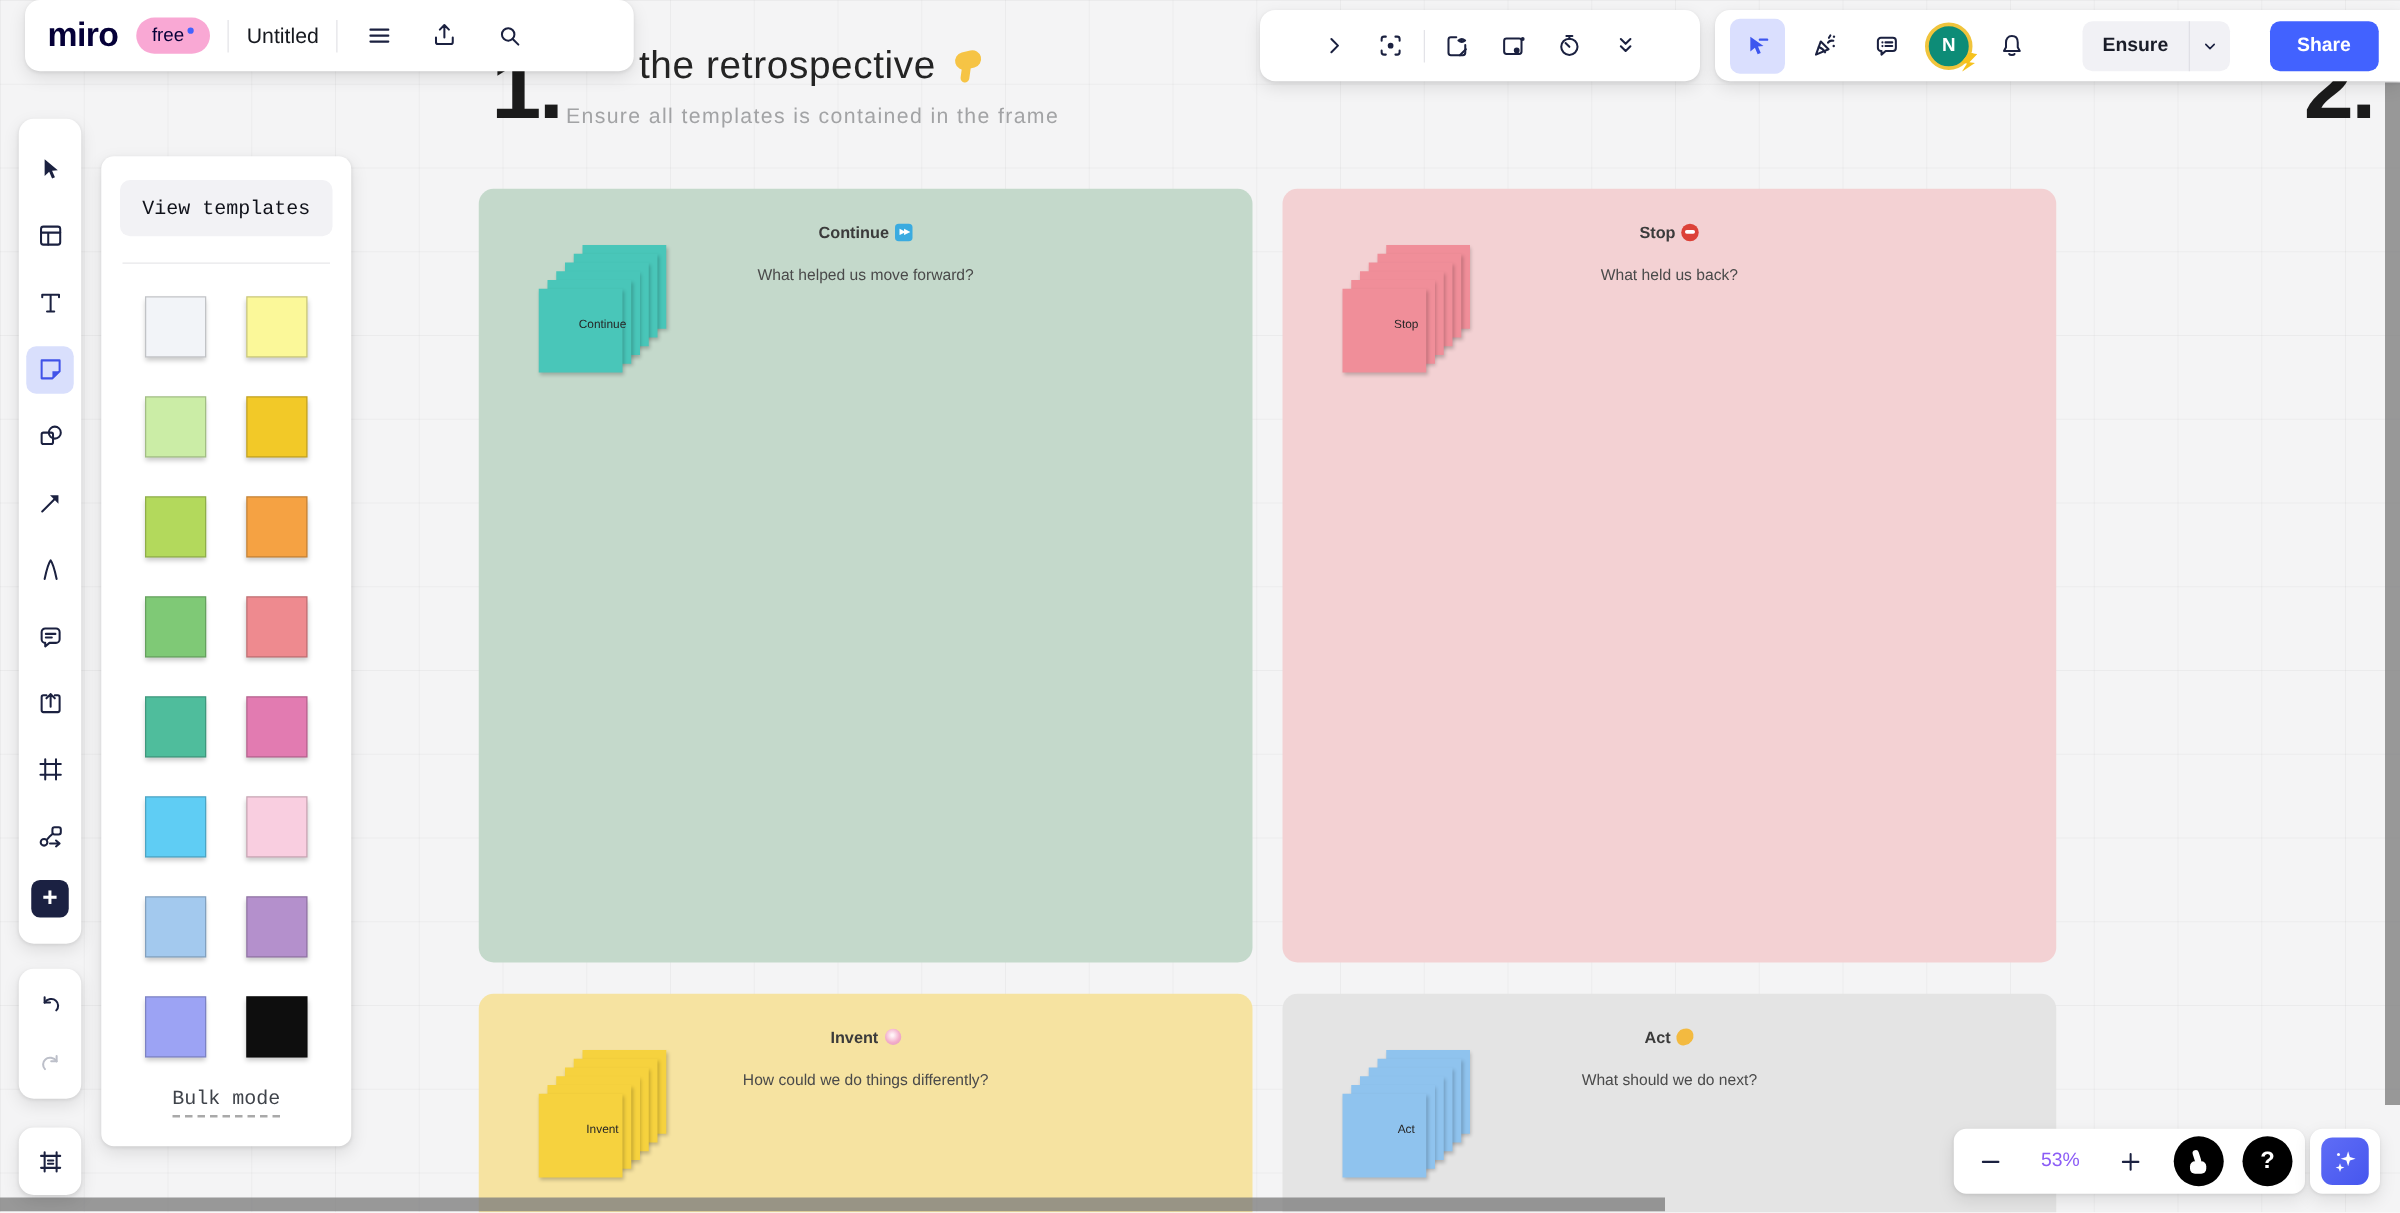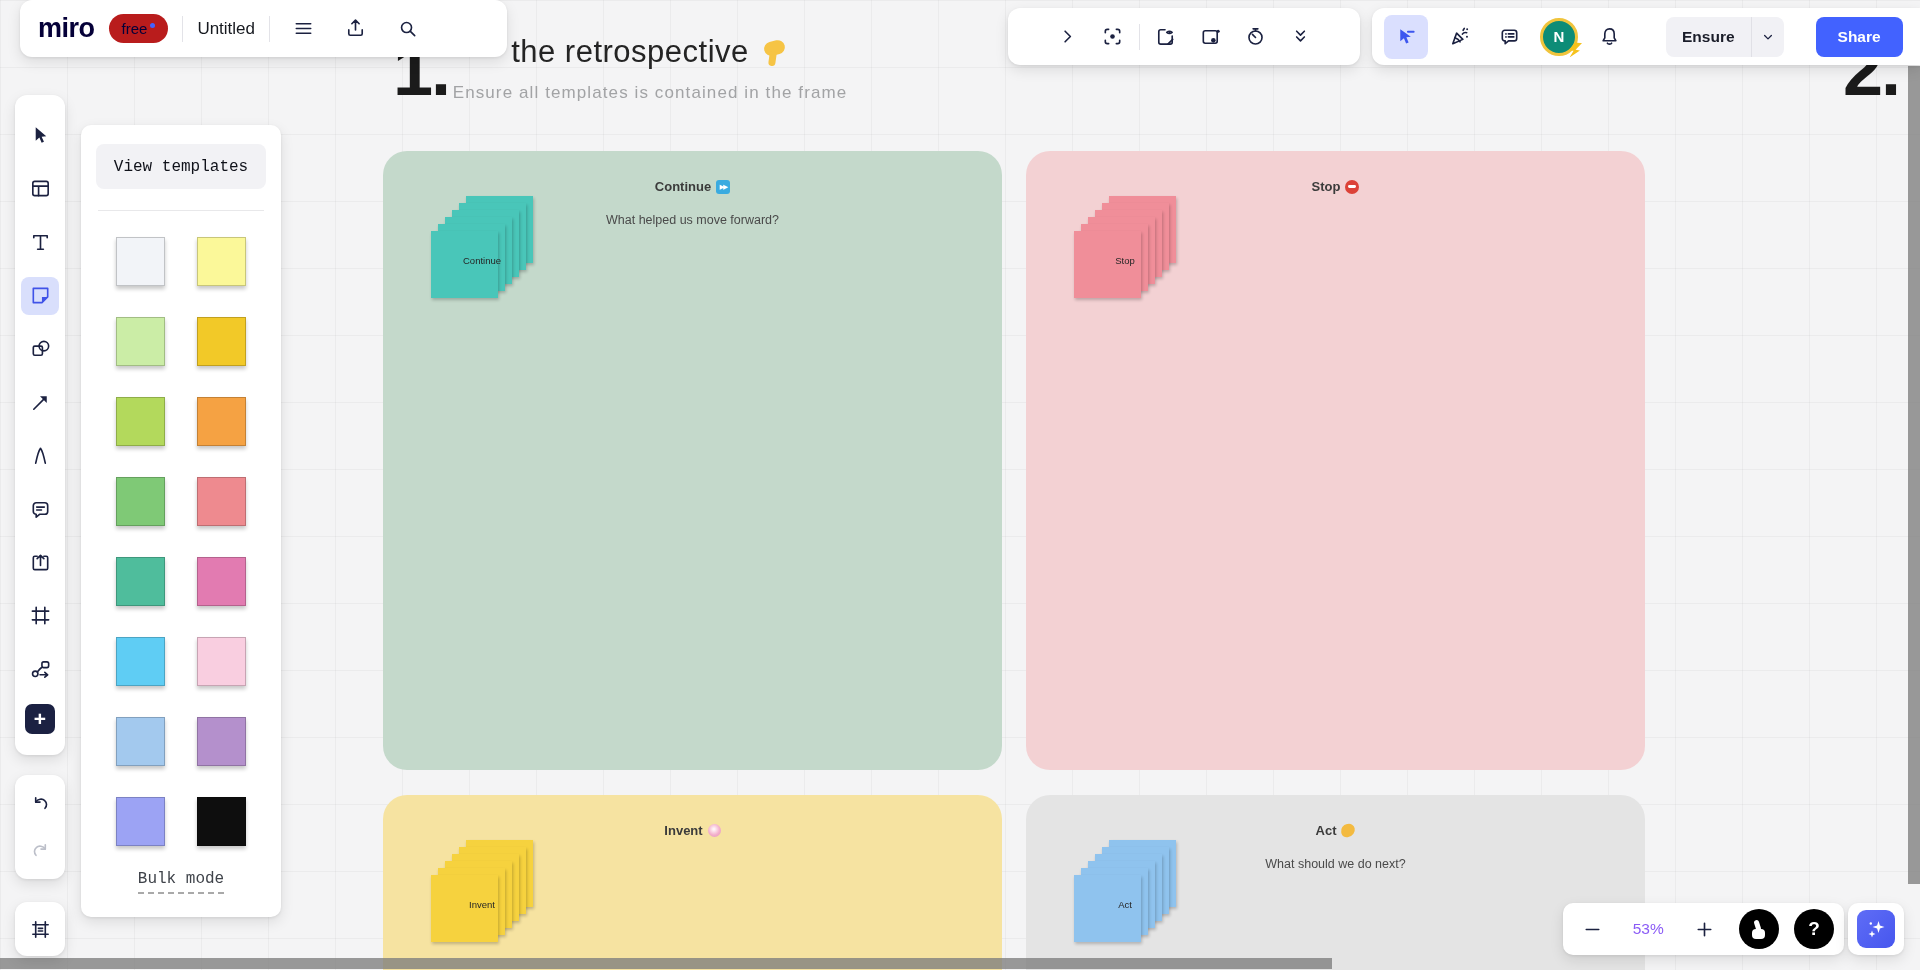--- a/index.html
+++ b/index.html
@@ -8,21 +8,21 @@
   .stage { position:relative; width:1920px; height:970px; background:#F5F5F6; overflow:hidden; }
 
   
   .canvas { position:absolute; inset:0;
     background-color:#F4F4F5;
     background-image:
       linear-gradient(rgba(0,0,0,0.035) 1px, transparent 1px),
       linear-gradient(90deg, rgba(0,0,0,0.035) 1px, transparent 1px);
     background-size:67px 67px; }
 
-  .section { position:absolute; border-radius:24px; }
+  .section { position:absolute; border-radius:12px; }
   .sec-continue { left:383px; top:151px; width:619px; height:619px; }
   .sec-stop     { left:1026px; top:151px; width:619px; height:619px; }
   .sec-invent   { left:383px; top:795px; width:619px; height:620px; }
   .sec-act      { left:1026px; top:795px; width:619px; height:620px; }
 
   .sec-head { position:absolute; top:26px; left:0; right:0; text-align:center; }
   .sec-title { display:inline-flex; align-items:center; gap:5px;
     font-size:13px; font-weight:700; color:#3B3B3B; }
   .sec-q { font-size:12.5px; color:#4A4A4A; margin-top:18px; }
 
@@ -78,21 +78,21 @@
   .ibtn { width:38px; height:38px; display:flex; align-items:center; justify-content:center;
     border-radius:8px; color:#1B2140; flex:0 0 auto; }
   svg.icon { width:23px; height:23px; fill:none; stroke:currentColor; stroke-width:1.7;
     stroke-linecap:round; stroke-linejoin:round; }
   .vdiv { width:1px; height:26px; background:#E3E3E8; flex:0 0 auto; }
 
   
   .header-card { left:20px; top:0; width:487px; height:57px;
     display:flex; align-items:center; padding:0 12px 0 18px; gap:14px; }
   .logo { font-size:27px; font-weight:700; color:#050038; letter-spacing:-0.5px; }
-  .plan-pill { background:#b91c1c; border-radius:16px; padding:6px 13px;
+  .plan-pill { background:#f9a8d4; border-radius:16px; padding:6px 13px;
     font-size:15px; color:#050038; }
   .plan-pill::after { content:""; display:inline-block; width:5px; height:5px; border-radius:50%;
     background:#4262FF; margin-left:3px; vertical-align:super; }
   .board-name { font-size:17px; color:#16191F; }
 
   
   .toolsA-card { left:1008px; top:8px; width:352px; height:57px;
     display:flex; align-items:center; justify-content:center; gap:7px; }
 
   
@@ -184,38 +184,40 @@
         <span class="sn-label">Continue</span>
       </div>
     </div>
 
     <div class="section sec-stop" style="background-color: rgb(243, 209, 211);">
       <div class="sec-head">
         <div class="sec-title">
           <span>Stop</span>
           <span class="em em-stop"></span>
         </div>
+        <div class="sec-q">What held us back?</div>
       </div>
       <div class="sticky-stack" style="--c: #F08E99;">
         <div class="sn sn5"></div>
         <div class="sn sn4"></div>
         <div class="sn sn3"></div>
         <div class="sn sn2"></div>
         <div class="sn sn1"></div>
         <div class="sn sn0"></div>
         <span class="sn-label">Stop</span>
       </div>
     </div>
 
     <div class="section sec-invent" style="background-color: rgb(246, 227, 161);">
       <div class="sec-head">
         <div class="sec-title">
           <span>Invent</span>
           <span class="em em-bulb"></span>
         </div>
+        <div class="sec-q">How could we do things differently?</div>
       </div>
       <div class="sticky-stack" style="--c: #F6D23E;">
         <div class="sn sn5"></div>
         <div class="sn sn4"></div>
         <div class="sn sn3"></div>
         <div class="sn sn2"></div>
         <div class="sn sn1"></div>
         <div class="sn sn0"></div>
         <span class="sn-label">Invent</span>
       </div>

